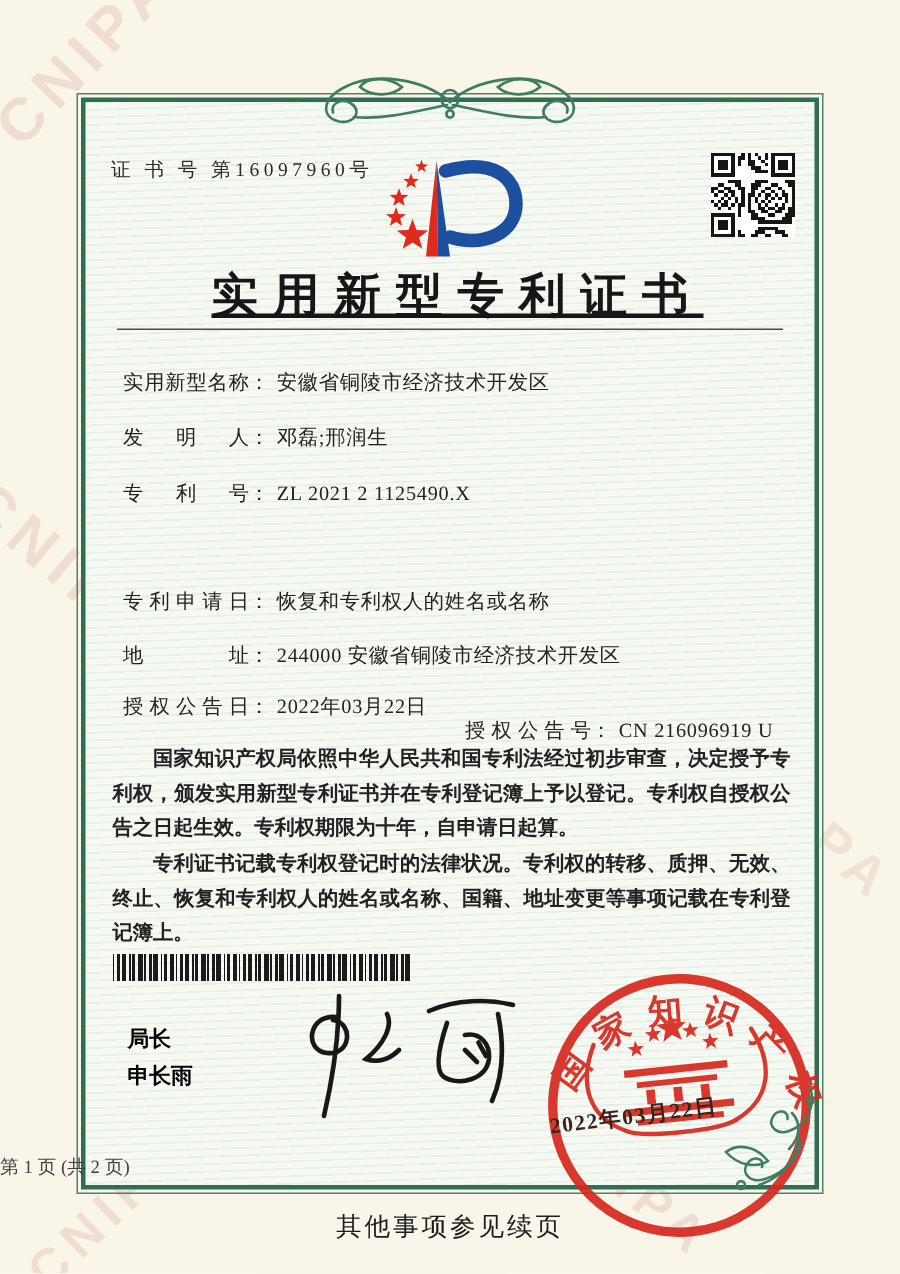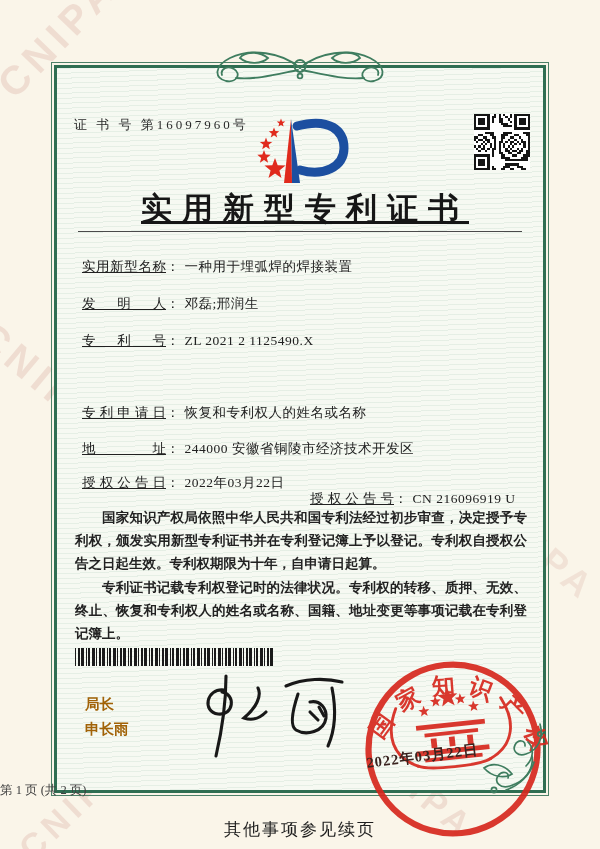--- a/index.html
+++ b/index.html
@@ -33,44 +33,44 @@
     position:absolute;left:2px;top:2px;right:2px;bottom:2px;
     border:3px solid #2f6e52;
     background:
       repeating-linear-gradient(178deg, rgba(140,185,160,0.16) 0 1px, rgba(255,255,255,0) 1px 5px),
       #f6f9f2;
   }
   .ornament{position:absolute;z-index:4;}
   .ornament.top{left:190px;top:44px;}
   .ornament.corner{left:476px;top:720px;}
   
-  .content{position:absolute;left:0;top:12px;width:600px;height:819px;z-index:3;}
+  .content{position:absolute;left:0;top:0;width:600px;height:819px;z-index:3;}
   .cert-no{position:absolute;left:74px;top:104px;font-size:13px;letter-spacing:3px;color:#2a2a2a;}
   .logo{position:absolute;left:250px;top:99px;}
   .qr{position:absolute;left:474px;top:102px;width:56px;height:56px;}
   .title{
     position:absolute;left:0;top:176px;width:600px;text-align:center;
     font-size:31px;font-weight:600;letter-spacing:10px;text-indent:10px;color:#161616;text-decoration:underline;
   }
   .title-rule{position:absolute;left:78px;top:219px;width:444px;height:1px;background:#4a4a4a;}
   .field{position:absolute;left:82px;font-size:13.5px;color:#212121;white-space:nowrap;}
-  .lab{display:inline-block;width:84px;text-align:justify;text-align-last:justify;text-decoration:underline;}
+  .lab{display:inline-block;width:84px;text-align:justify;text-align-last:justify;}
   .colon{display:inline-block;}
   .val{display:inline-block;margin-left:5px;letter-spacing:0.5px;}
   .f0{top:246px}.f1{top:283px}.f2{top:320px}.f3{top:357px}.f4{top:392px}.f5{top:428px}
   .grant{top:462px;}
   .grant .pair2{position:absolute;left:228px;top:0;margin-top:16px;}
   .body-text{
     position:absolute;left:75px;top:494px;width:452px;
     font-size:13.5px;line-height:1.72;text-align:justify;color:#222;font-weight:bold;
   }
   .body-text p{margin:0;text-indent:2em;}
   .barcode{position:absolute;left:75px;top:636px;width:200px;height:18px;}
-  .signer{position:absolute;left:85px;top:681px;font-family:Liberation Mono, monospace;
-          font-size:14.5px;font-weight:600;color:#a16207;line-height:1.75;}
+  .signer{position:absolute;left:85px;top:681px;font-family:Liberation Serif, serif;
+          font-size:14.5px;font-weight:600;color:#000000;line-height:1.75;}
   .signature{position:absolute;left:186px;top:656px;}
   .seal{position:absolute;left:357px;top:641px;transform:rotate(-6deg);}
   .seal-date{
     position:absolute;left:366px;top:732px;width:160px;
     transform:rotate(-7deg);font-size:14.5px;font-weight:600;
     letter-spacing:1px;color:#3a2420;white-space:nowrap;
   }
   .page-indicator{position:absolute;left:0;top:770px;width:600px;text-align:left;font-size:12.5px;color:#404040;}
   .continuation{position:absolute;left:0;top:806px;width:600px;text-align:center;font-size:17px;color:#1d1d1d;letter-spacing:2px;}
 </style>
@@ -337,21 +337,21 @@
           <rect x="17" y="24" width="1" height="1"></rect>
           <rect x="21" y="24" width="1" height="1"></rect>
           <rect x="22" y="24" width="1" height="1"></rect>
         </g>
       </svg>
 
     <div class="title">实用新型专利证书</div>
     <div class="title-rule"></div>
 
     <div class="field f0">
-      <span class="lab">实用新型名称</span><span class="colon">：</span><span class="val">一种用于埋弧焊的焊接装置</span>
+      <span class="lab">实用新型名称</span><span class="colon">：</span><span class="val">安徽省铜陵市经济技术开发区</span>
     </div>
     <div class="field f1">
       <span class="lab">发明人</span><span class="colon">：</span><span class="val">邓磊;邢润生</span>
     </div>
     <div class="field f2">
       <span class="lab">专利号</span><span class="colon">：</span><span class="val">ZL 2021 2 1125490.X</span>
     </div>
     <div class="field f4">
       <span class="lab">专利申请日</span><span class="colon">：</span><span class="val">恢复和专利权人的姓名或名称</span>
     </div>

